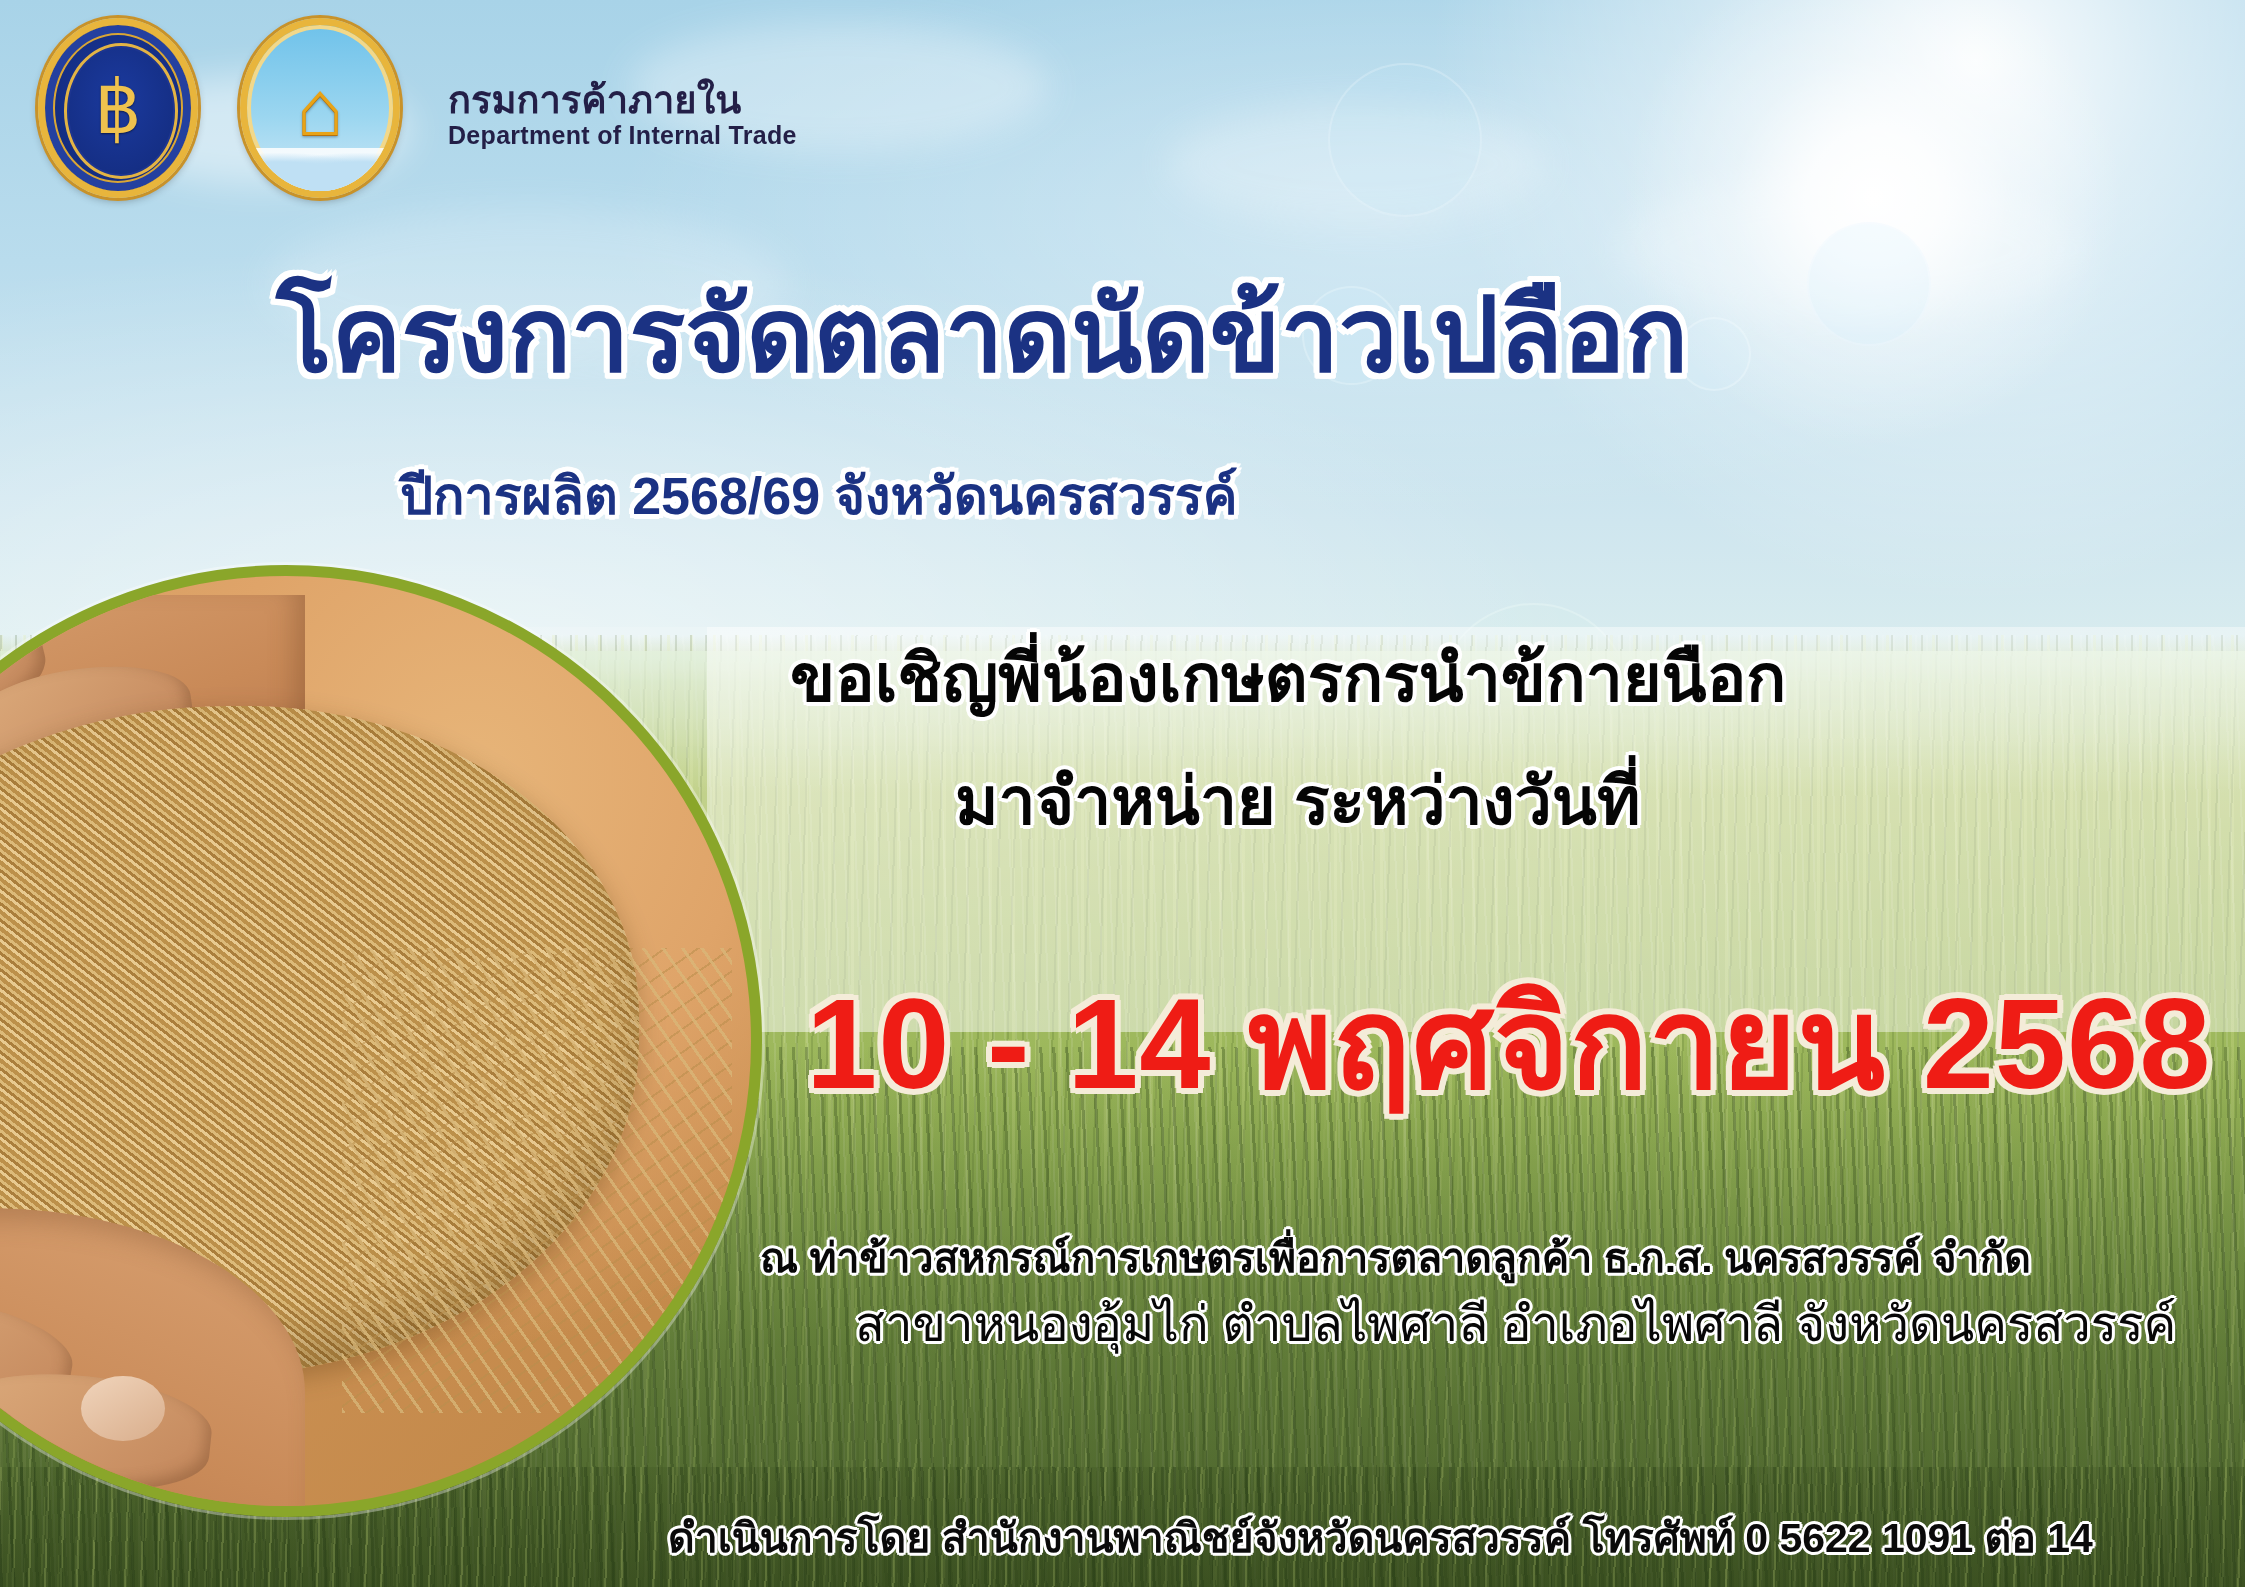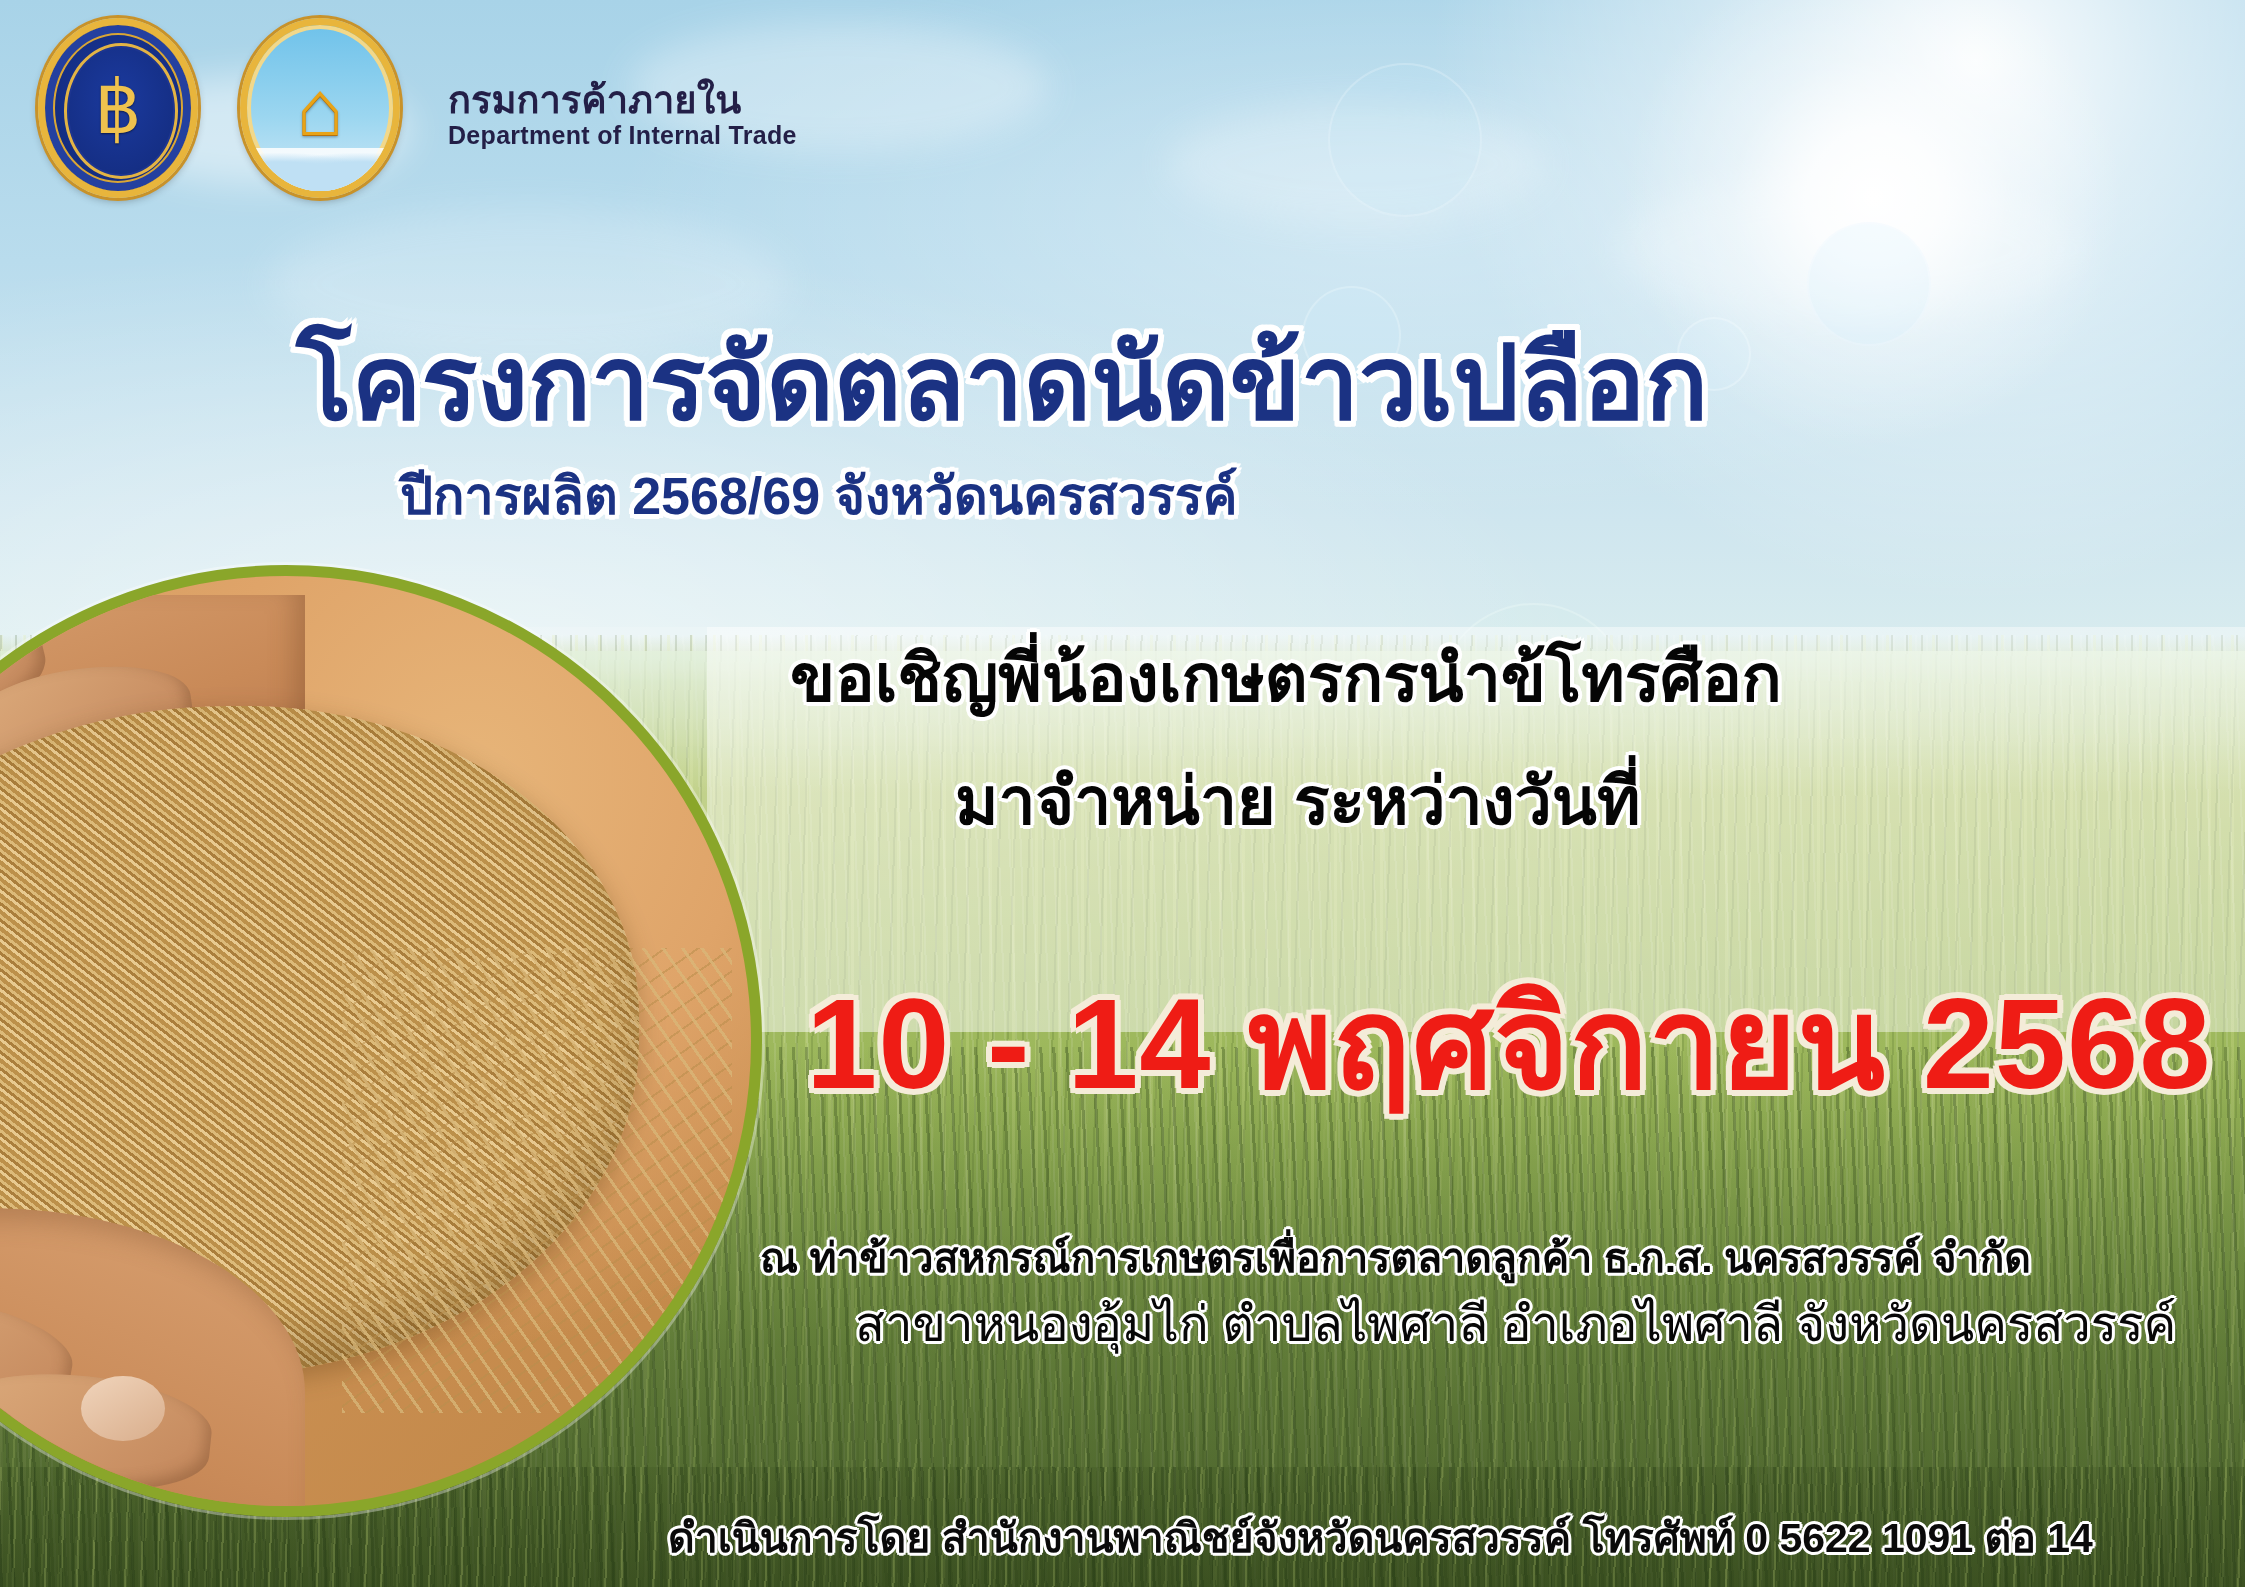--- a/index.html
+++ b/index.html
@@ -148,28 +148,27 @@
   }
   .dit-en{
     font-size:25px;font-weight:bold;color:#231f47;letter-spacing:.3px;
     font-family:"Liberation Sans",sans-serif;
   }
 
   
   .title-block{position:absolute;left:0;top:0;width:100%;z-index:5;}
 
   .t-main{
-    position:absolute;left:296px;top:283px;
+    position:absolute;left:276px;top:283px;
     font-size:104px;font-weight:bold;color:#1b3283;line-height:1;
     white-space:nowrap;
     text-shadow:
       -5px -5px 0 #fff,  5px -5px 0 #fff, -5px 5px 0 #fff, 5px 5px 0 #fff,
       -6px 0 0 #fff, 6px 0 0 #fff, 0 -6px 0 #fff, 0 6px 0 #fff,
       -4px -6px 0 #fff, 4px -6px 0 #fff, -4px 6px 0 #fff, 4px 6px 0 #fff;
-    margin-top: 48px;
   }
   .t-year{
     position:absolute;left:400px;top:470px;
     font-size:52px;font-weight:bold;color:#1b3283;line-height:1;white-space:nowrap;
     text-shadow:
       -4px -4px 0 #fff, 4px -4px 0 #fff, -4px 4px 0 #fff, 4px 4px 0 #fff,
       -5px 0 0 #fff, 5px 0 0 #fff, 0 -5px 0 #fff, 0 5px 0 #fff;
   }
   .t-invite1{
     position:absolute;left:790px;top:645px;
@@ -330,21 +329,21 @@
     <div class="rice-scatter"></div>
     <div class="hand-bottom"></div>
     <div class="finger fg3"></div>
     <div class="finger fg4"></div>
     <div class="nail"></div>
   </div>
 
   <div class="title-block">
     <div class="t-main">โครงการจัดตลาดนัดข้าวเปลือก</div>
     <div class="t-year">ปีการผลิต 2568/69 จังหวัดนครสวรรค์</div>
-    <div class="t-invite1">ขอเชิญพี่น้องเกษตรกรนำข้โทรศือก</div>
+    <div class="t-invite1">ขอเชิญพี่น้องเกษตรกรนำข้กายนือก</div>
     <div class="t-invite2">มาจำหน่าย ระหว่างวันที่</div>
     <div class="t-date">10 - 14 พฤศจิกายน 2568</div>
     <div class="t-venue1">ณ ท่าข้าวสหกรณ์การเกษตรเพื่อการตลาดลูกค้า ธ.ก.ส. นครสวรรค์ จำกัด</div>
     <div class="t-venue2">สาขาหนองอุ้มไก่ ตำบลไพศาลี อำเภอไพศาลี จังหวัดนครสวรรค์</div>
   </div>
 
   <div class="footer-band"></div>
   <div class="t-footer" style="z-index:7">ดำเนินการโดย สำนักงานพาณิชย์จังหวัดนครสวรรค์ โทรศัพท์ 0 5622 1091 ต่อ 14</div>
 
 </div>

